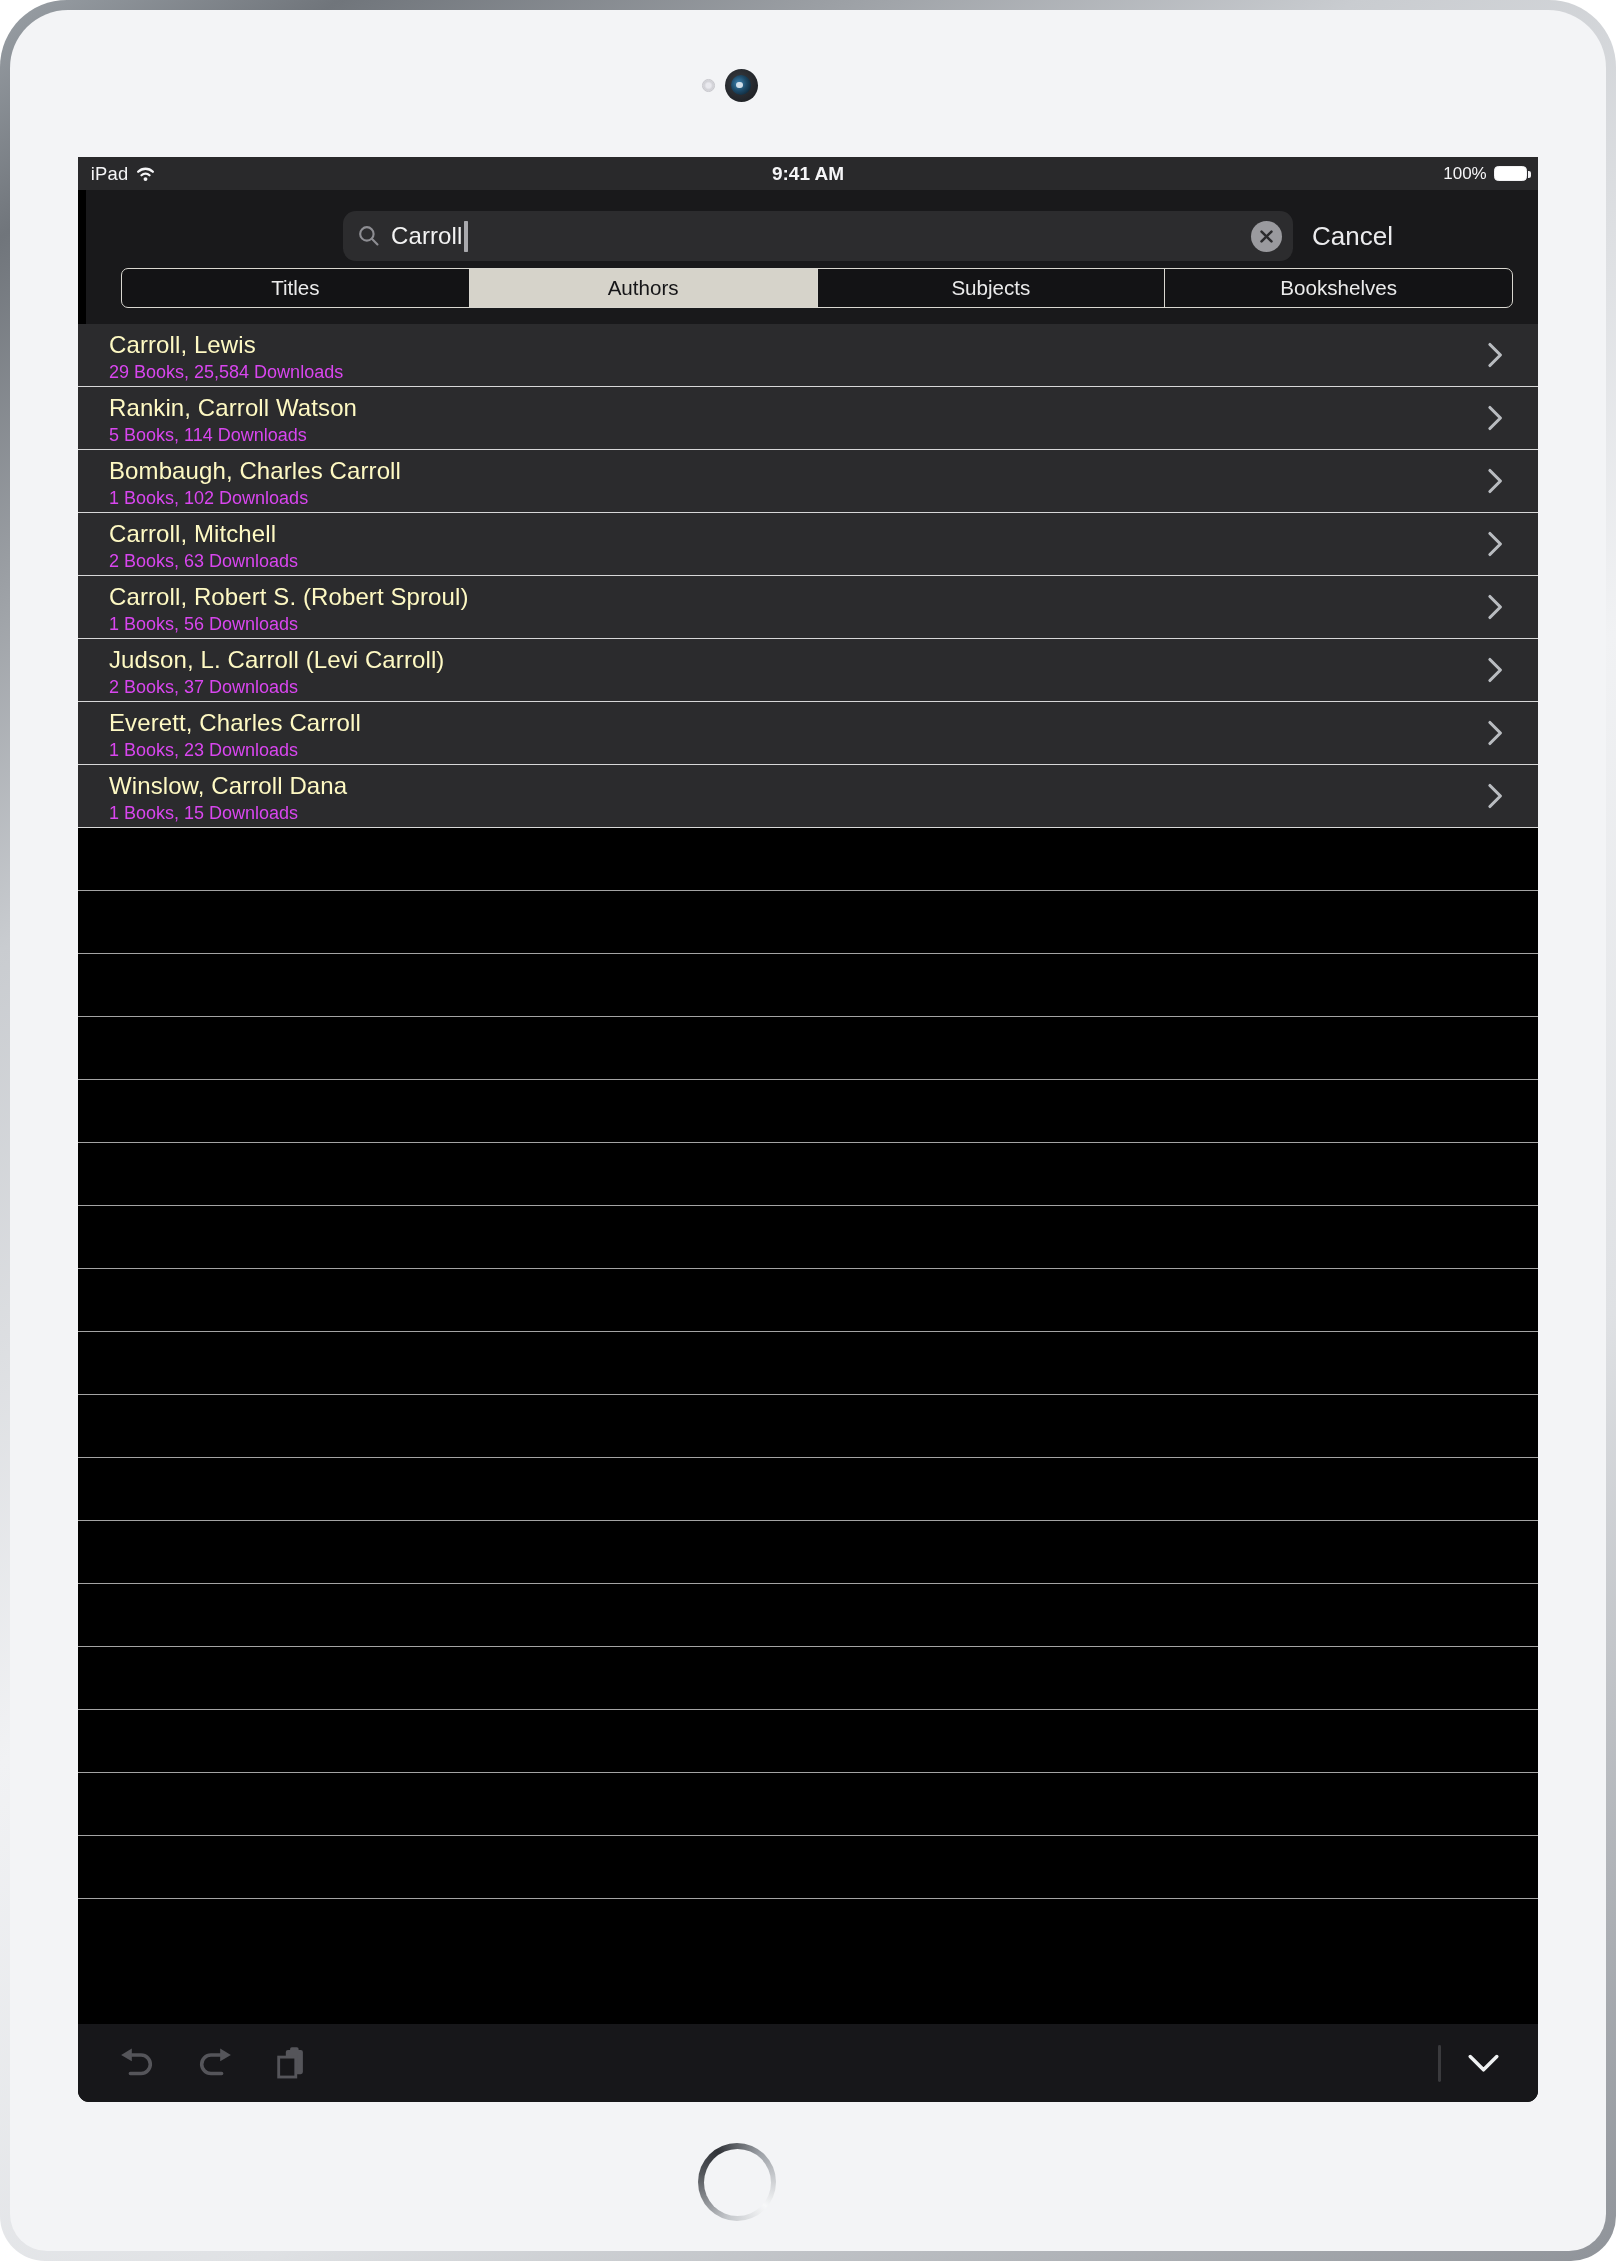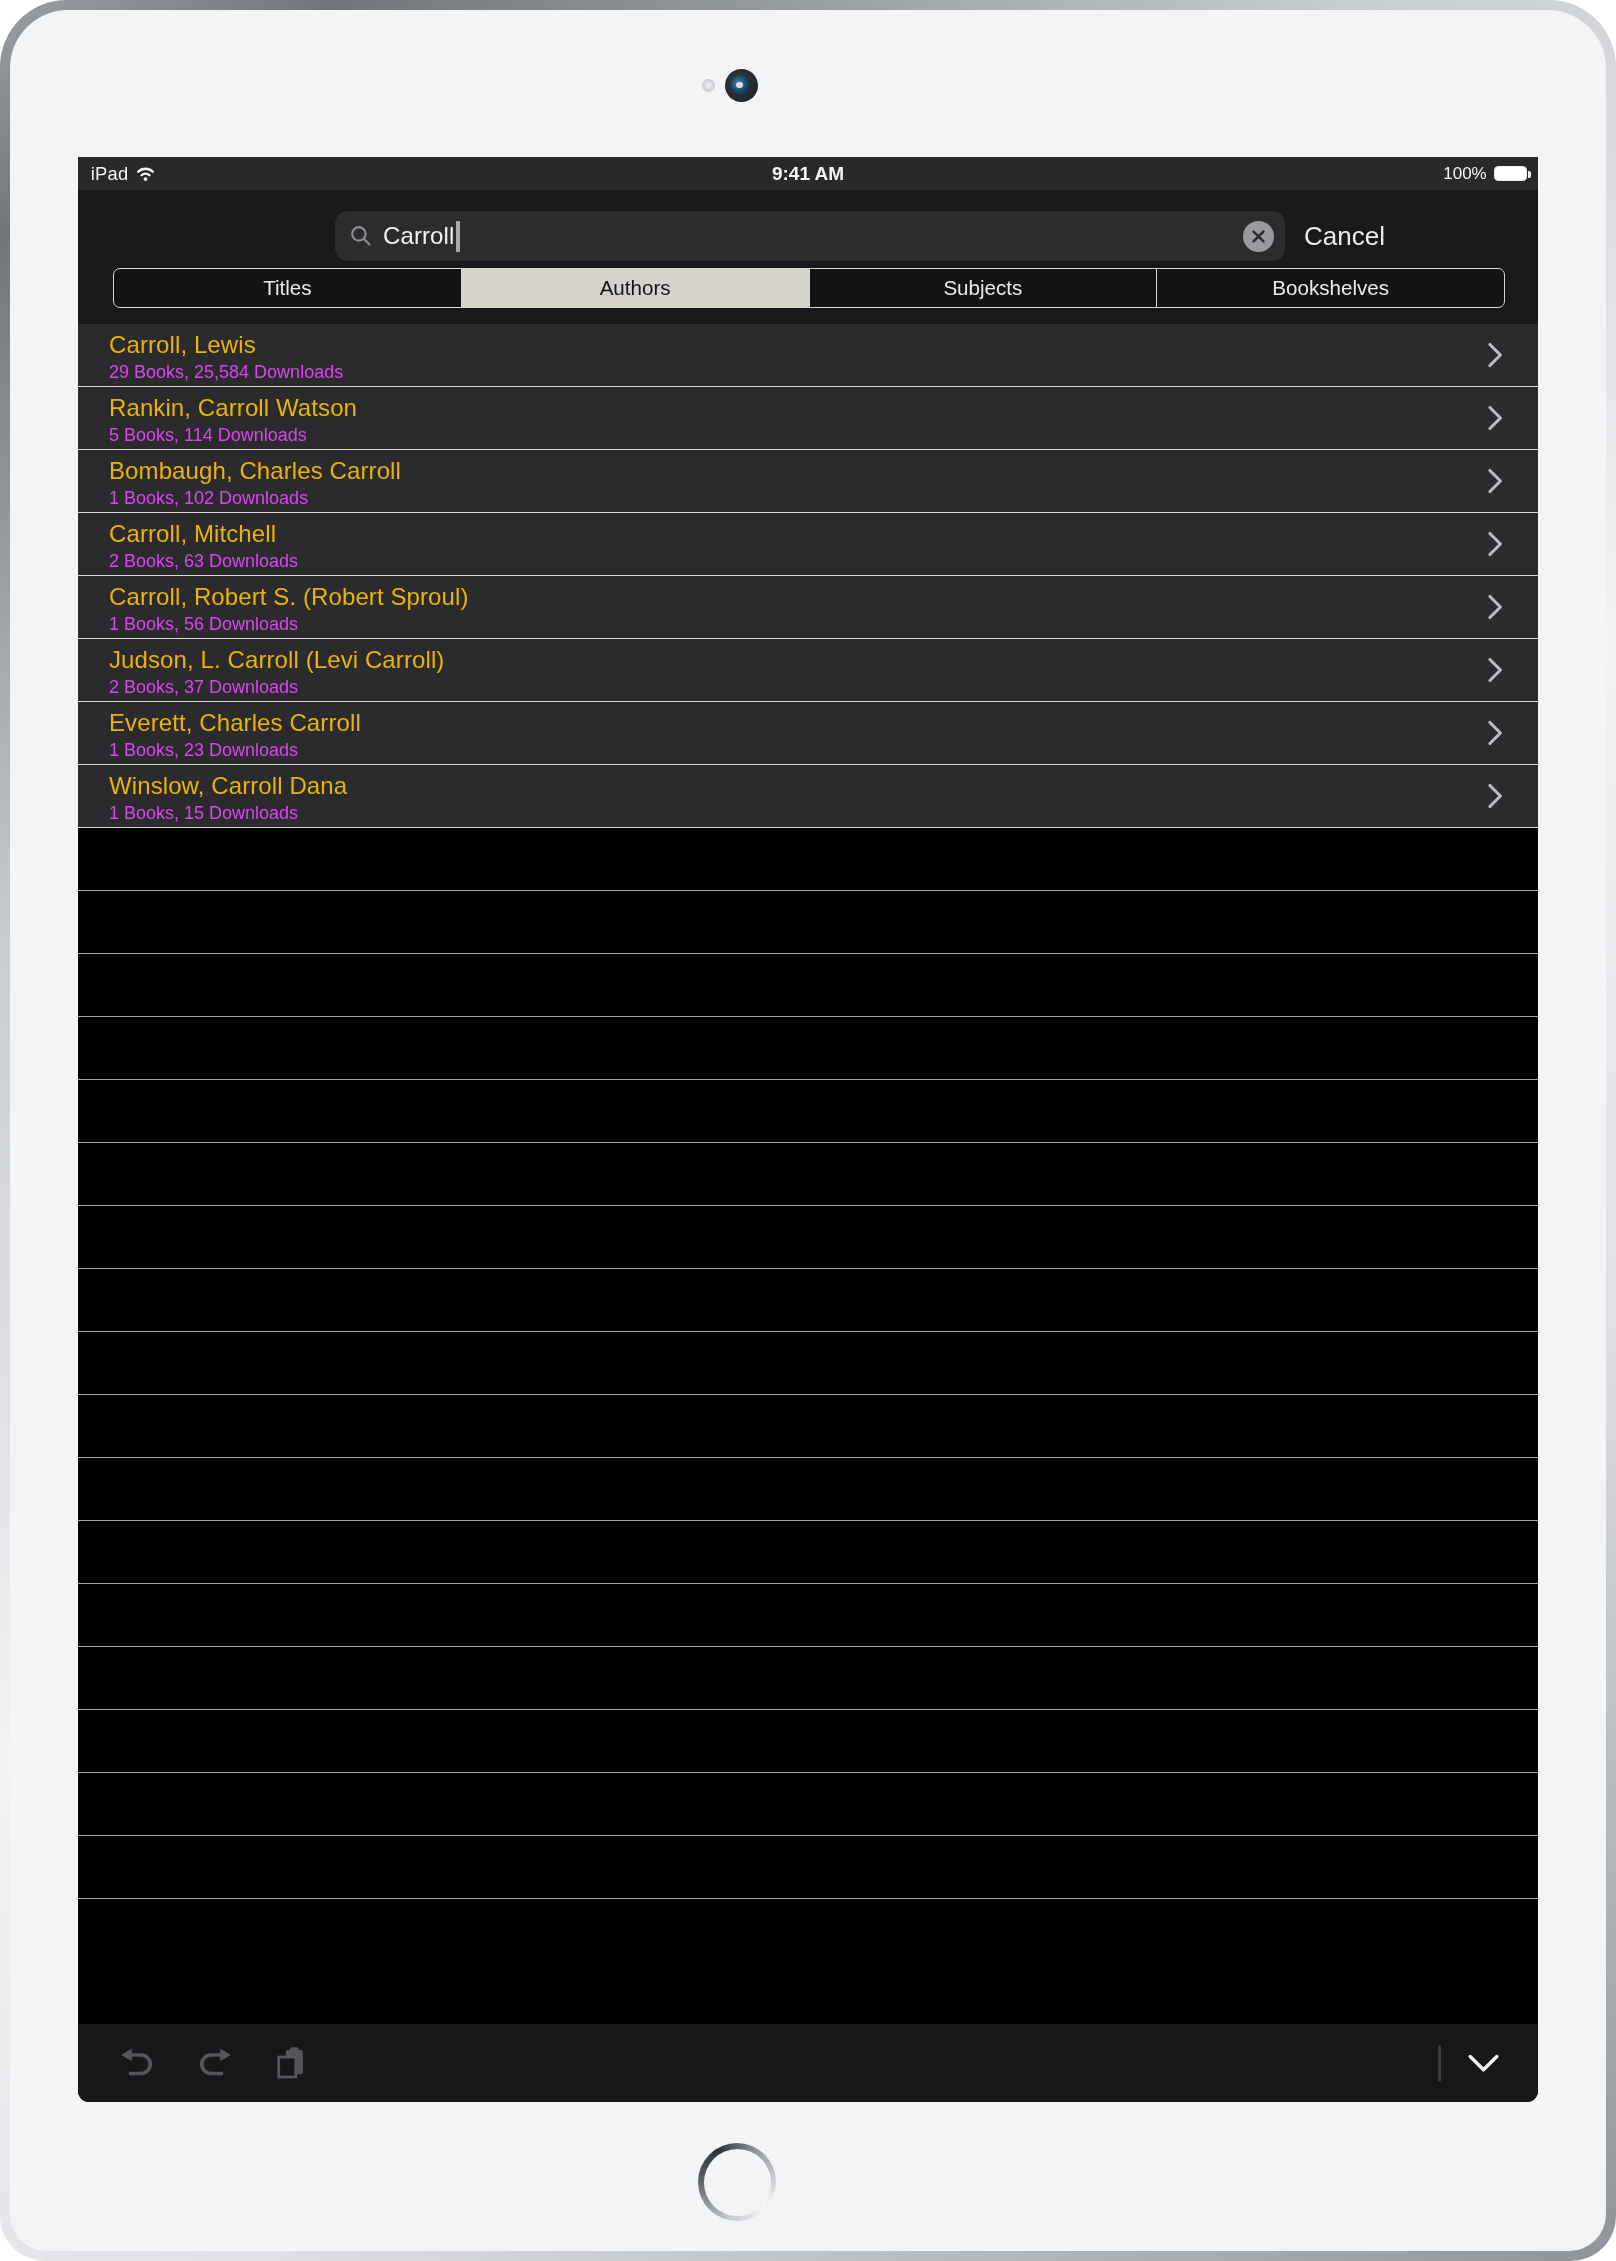--- a/index.html
+++ b/index.html
@@ -35,41 +35,41 @@
     display:flex; align-items:center; color:#f5f5f7; }
   .sb-left { position:absolute; left:12.8px; display:flex; align-items:center; gap:7px; }
   .sb-carrier { font-size:18.4px; font-weight:500; letter-spacing:0.2px; }
   .sb-time { position:absolute; left:0; width:100%; text-align:center; font-size:19px; font-weight:600; }
   .sb-right { position:absolute; right:11.3px; display:flex; align-items:center; gap:7px; }
   .sb-batt-pct { font-size:17px; font-weight:400; }
   .battery { position:relative; width:33px; height:15.6px; border:1.4px solid #f2f2f4; border-radius:4.3px; background:#fff; }
   .battery .tip { position:absolute; right:-5px; top:4.3px; width:2.8px; height:7px; background:#f2f2f4; border-radius:0 2.1px 2.1px 0; }
 
   
-  .header { position:absolute; left:0; top:33px; width:1460px; height:134px; background:#19191b; }
+  .header { position:absolute; left:8px; top:33px; width:1460px; height:134px; background:#19191b; }
   .search-field { position:absolute; left:257px; top:21px; width:950px; height:50px;
     background:#2c2c2e; border-radius:12.8px; display:flex; align-items:center; padding:0 11.3px 0 14px; }
   .search-text { color:#f2f2f2; font-size:24px; margin-left:10px; letter-spacing:0.1px; }
   .cursor { width:3.5px; height:31px; background:#a9a9ad; margin-left:2.1px; border-radius:0.7px; }
   .clear-btn { margin-left:auto; width:31px; height:31px; border-radius:50%; background:#9a9a9e;
     display:flex; align-items:center; justify-content:center; }
   .cancel { position:absolute; left:1226px; top:21px; height:50px; display:flex; align-items:center;
     color:#ebebed; font-size:26px; }
   .segmented { position:absolute; left:35px; top:78px; width:1392px; height:40px;
     border:1.4px solid #d9d7d0; border-radius:7px; display:flex; overflow:hidden; background:#131315; }
   .segment { flex:1; display:flex; align-items:center; justify-content:center;
     color:#ebebeb; font-size:20.6px; border-right:1.4px solid #d9d7d0; }
   .segment:last-child { border-right:none; }
   .segment.selected { background:#d6d3ca; color:#161618; }
 
   
   .list { position:absolute; left:0; top:167px; width:1460px; }
   .row { position:relative; height:63px; background:#2b2b2d; border-bottom:1.4px solid #d8d8d8;
     padding:7px 71px 0 31px; }
-  .row-title { color:#eab308; font-size:24px; line-height:28px; letter-spacing:0.1px; white-space:nowrap; }
+  .row-title { color:#fef9c3; font-size:24px; line-height:28px; letter-spacing:0.1px; white-space:nowrap; }
   .row-sub { color:#d946ef; font-size:18px; line-height:20.6px; margin-top:2.8px; white-space:nowrap; }
   .row .chev { position:absolute; right:34px; top:50%; transform:translateY(-50%); }
   .row-empty { height:63px; background:#000; border-bottom:1.4px solid #a4a4a4; }
   .row-empty:last-child { border-bottom:1.4px solid #a4a4a4; }
 
   
   .toolbar { position:absolute; left:0; top:1867px; width:1460px; height:78px; background:#17171a;
     display:flex; align-items:center; }
   .tb-left { display:flex; align-items:center; gap:40px; padding-left:41px; }
   .tb-btn { width:37px; height:37px; display:flex; align-items:center; justify-content:center; }

